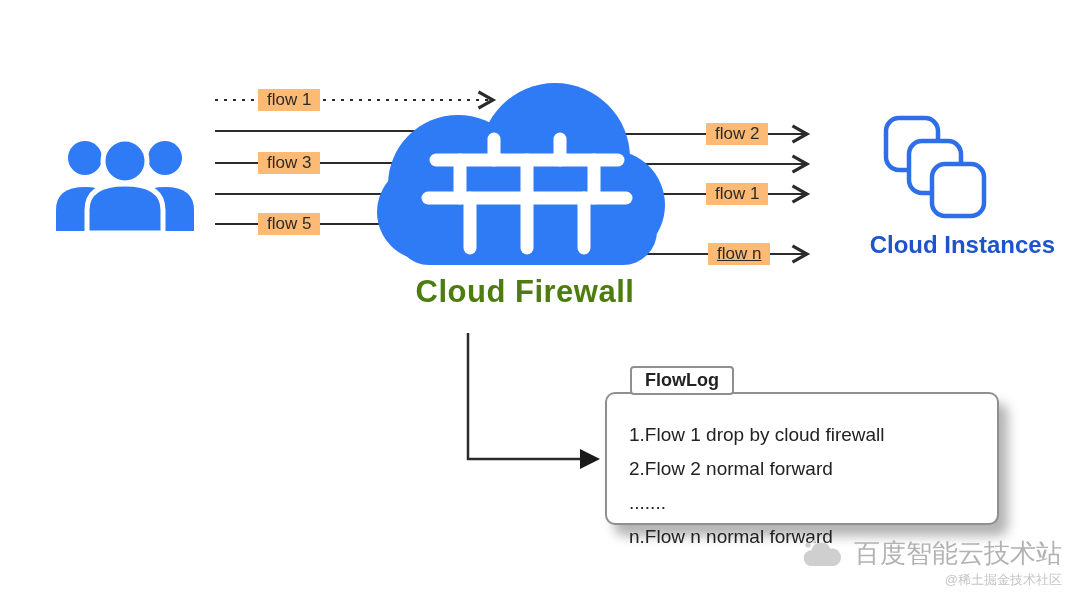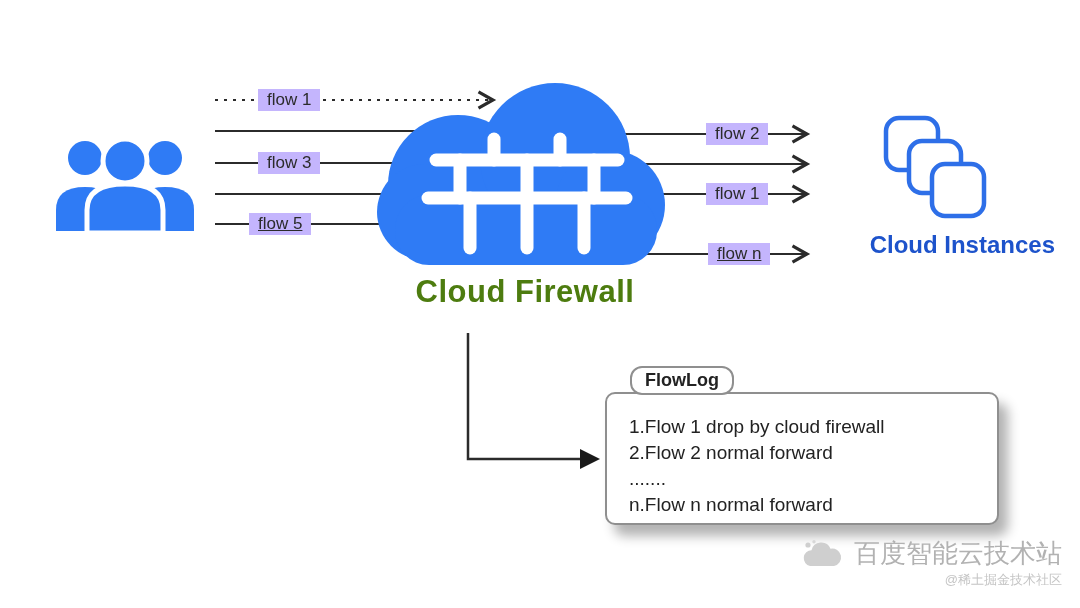--- a/index.html
+++ b/index.html
@@ -1,39 +1,39 @@
 <!DOCTYPE html>
 <html><head>
 <meta charset="utf-8">
 <style>
   * { margin:0; padding:0; box-sizing:border-box; }
   html,body { background:#ffffff; font-family:"Liberation Sans", sans-serif; }
   .canvas { position:relative; width:1080px; height:608px; background:#fff; overflow:hidden; }
   .layer { position:absolute; left:0; top:0; width:1080px; height:608px; }
 
-  .flow-label { position:absolute; background:#c4b5fd; padding:0 9px; font-size:17px; line-height:22px; color:#2b2b2b; white-space:nowrap; }
+  .flow-label { position:absolute; background:#fdba74; padding:0 9px; font-size:17px; line-height:22px; color:#2b2b2b; white-space:nowrap; }
   .lbl-flow1 { left:258px; top:89px; }
   .lbl-flow3 { left:258px; top:152px; }
-  .lbl-flow5 { left:249px; top:213px;text-decoration:underline; }
+  .lbl-flow5 { left:258px; top:213px; }
   .lbl-flow2 { left:706px; top:123px; }
   .lbl-flow4 { left:706px; top:183px; }
   .lbl-flown { left:708px; top:243px;text-decoration:underline; }
 
   .cf-title { position:absolute; left:375px; top:274px; width:300px; text-align:center;
               font-size:31px; font-weight:700; color:#4d7c0f; letter-spacing:0.5px; }
   .ci-title { position:absolute; left:815px; top:231px; width:240px; text-align:right;
               font-size:24px; font-weight:700; color:#1D53CB; }
 
   .flowlog-box { position:absolute; left:605px; top:392px; width:394px; height:133px;
                  background:#fff; border:2px solid #8f8f8f; border-radius:10px;
                  box-shadow:9px 11px 12px rgba(0,0,0,0.30);
                  padding:20px 10px 0 22px; font-size:19px; line-height:26px; color:#222; }
-  .flowlog-box .fl-line { white-space:nowrap; }
+  .flowlog-box .fl-line { white-space:nowrap;margin-top:8px; }
   .flowlog-tab { position:absolute; left:630px; top:366px; background:#fff;
-                 border:2px solid #8f8f8f; border-radius:12px; padding:2px 13px;
+                 border:2px solid #8f8f8f; border-radius:4px; padding:2px 13px;
                  font-size:18px; font-weight:600; color:#222; z-index:2; }
 
   .wm1 { position:absolute; right:18px; top:536px; display:flex; align-items:center; gap:11px;
          font-size:26px; color:#b2b2b2; }
   .wm2 { position:absolute; right:18px; top:571px; font-size:13px; color:#c5c5c5; }
 </style>
 </head>
 <body>
 
 <div class="canvas">

